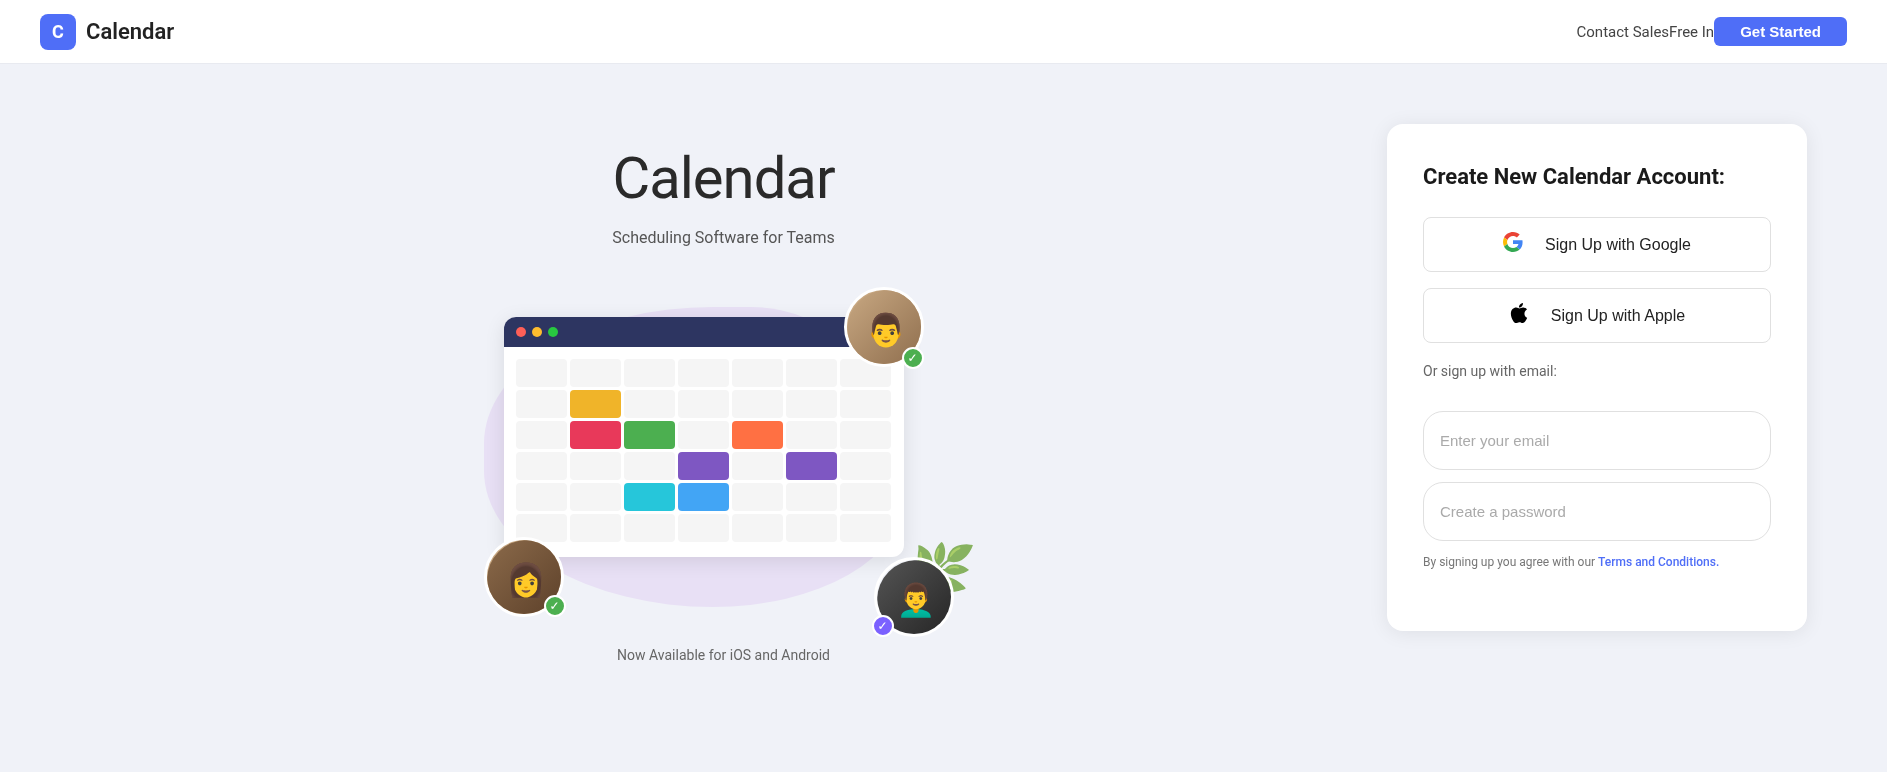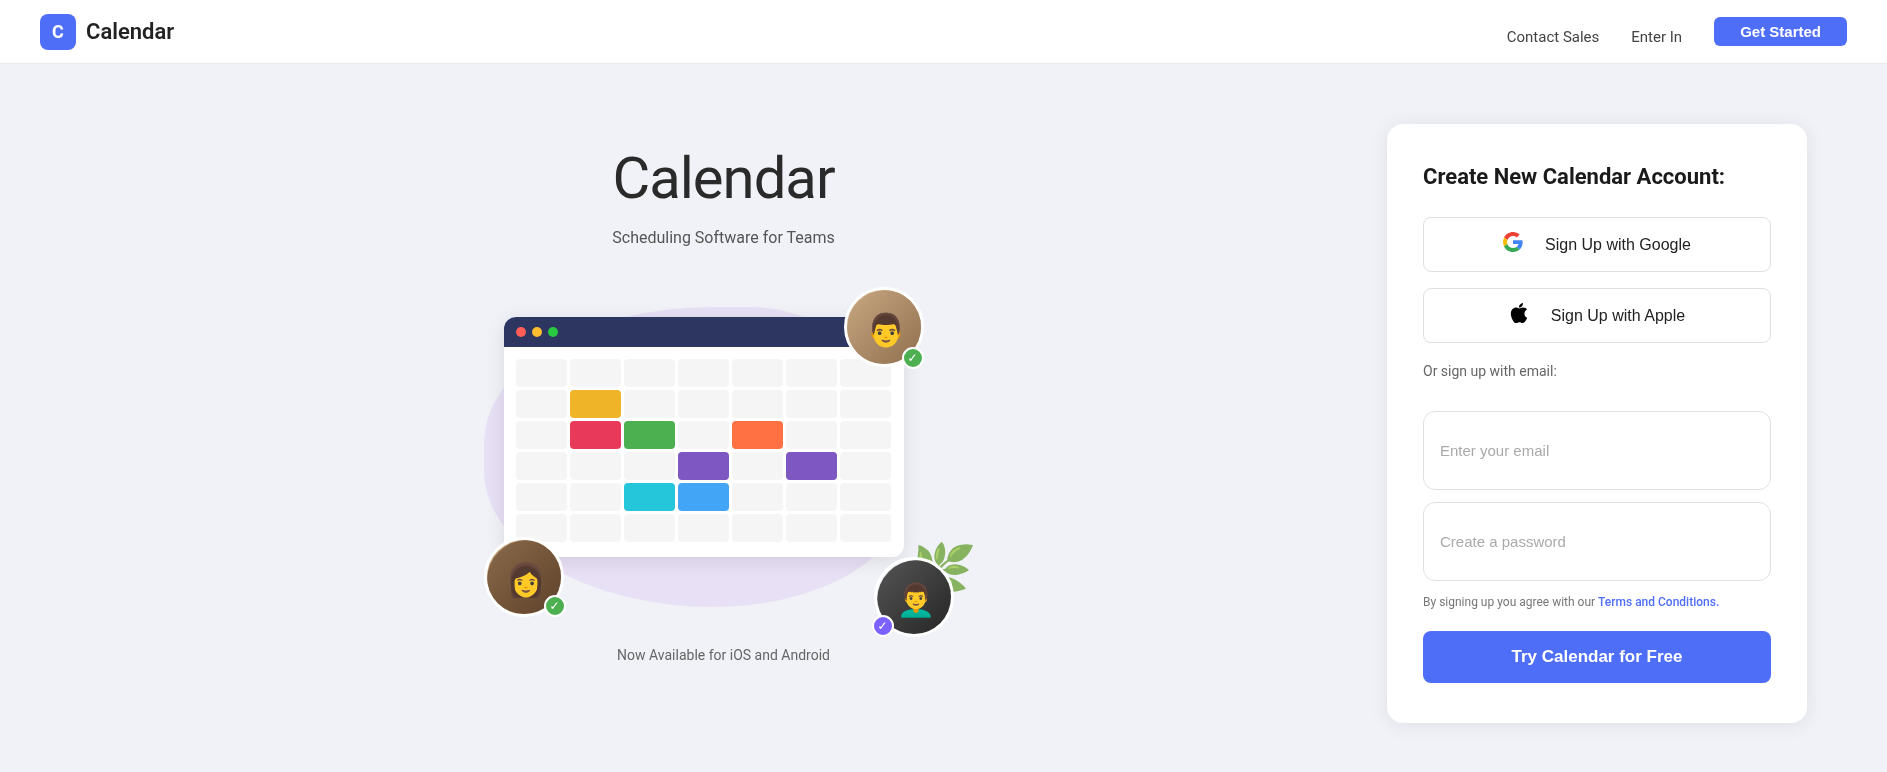--- a/index.html
+++ b/index.html
@@ -48,22 +48,21 @@
     }
 
     .logo-text {
       font-size: 22px;
       font-weight: 600;
       color: #222;
     }
 
     .header-nav {
       display: flex;
-      align-items: flex-end;
-      gap: 32px;
+      align-items: center;
     }
 
     .nav-link {
       color: #444;
       font-size: 15px;
       text-decoration: none;
       cursor: pointer;
     }
 
     .btn-get-started {
@@ -379,23 +378,23 @@
     }
 
     .divider-text {
       font-size: 14px;
       color: #666;
       margin: 20px 0 32px;
     }
 
     .form-input {
       width: 100%;
-      padding: 30px 16px;
+      padding: 20px 16px;
       border: 1.5px solid #e0e0e0;
-      border-radius: 12px;
+      border-radius: 20px;
       font-size: 15px;
       color: #333;
       margin-bottom: 12px;
       outline: none;
     }
 
     .form-input::placeholder {
       color: #aaa;
     }
 
@@ -430,21 +429,21 @@
 
 <header class="header">
   <div class="header-logo">
     <div class="logo-icon">
       <span>C</span>
     </div>
     <span class="logo-text">Calendar</span>
   </div>
   <nav class="header-nav">
     <a class="nav-link">Contact Sales</a>
-    <a class="nav-link">Enter In</a>
+    <a class="nav-link">Free In</a>
     <button class="btn-get-started">Get Started</button>
   </nav>
 </header>
 
 <main class="main">
 
   <section class="left-side">
     <h1 class="hero-title">Calendar</h1>
     <p class="hero-subtitle">Scheduling Software for Teams</p>
 
@@ -580,16 +579,15 @@
     
     <input type="password" class="form-input" placeholder="Create a password" style="">
 
     
     <p class="terms-text">
       <span>By signing up you agree with our </span>
       <a class="terms-link">Terms and Conditions.</a>
     </p>
 
     
-    <button class="btn-try-free">Try Calendar for Free</button>
   </aside>
 
 </main>
 
 </body></html>

